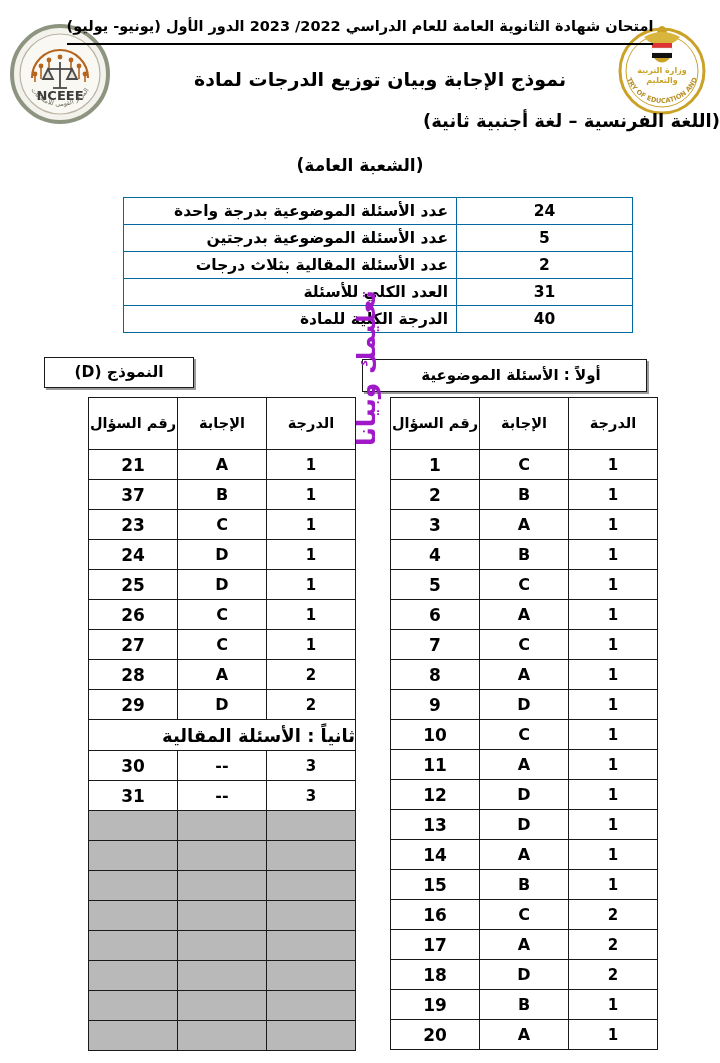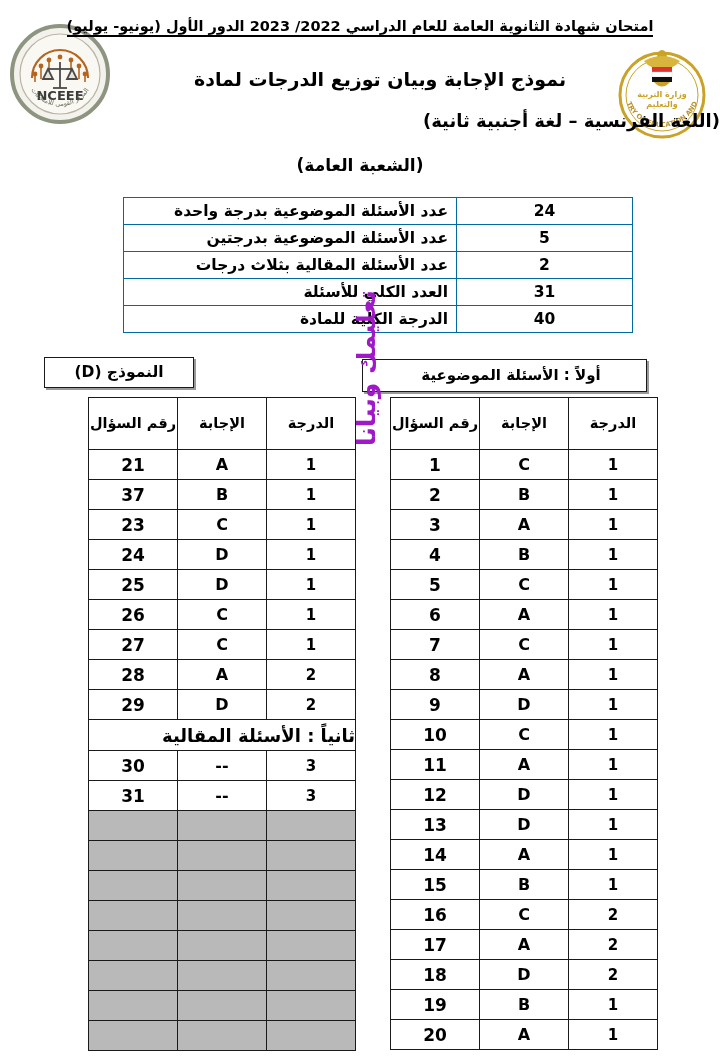--- a/index.html
+++ b/index.html
@@ -24,34 +24,34 @@
     width: 720px;
     height: 196px;
   }
   .logo-left {
     position: absolute;
     left: 8px; top: 22px;
     width: 104px; height: 104px;
   }
   .logo-right {
     position: absolute;
-    right: 10px; top: 39px;
+    right: 10px; top: 15px;
     width: 96px; height: 100px;
   }
   .exam-line {
     position: absolute;
     top: 18px; left: 0; width: 720px;
     text-align: center;
     font-size: 14.5px;
     font-weight: bold;
     letter-spacing: -0.2px;
   }
   .exam-line span {
     border-bottom: 2px solid #000;
-    padding-bottom: 1px;
+    padding-bottom: 9px;
     display: inline-block;
   }
   .title-1 {
     position: absolute;
     top: 68px; left: 0; width: 720px;
     text-align: center;
     font-size: 19px;
     font-weight: bold;
     padding-left: 20px;
   }

